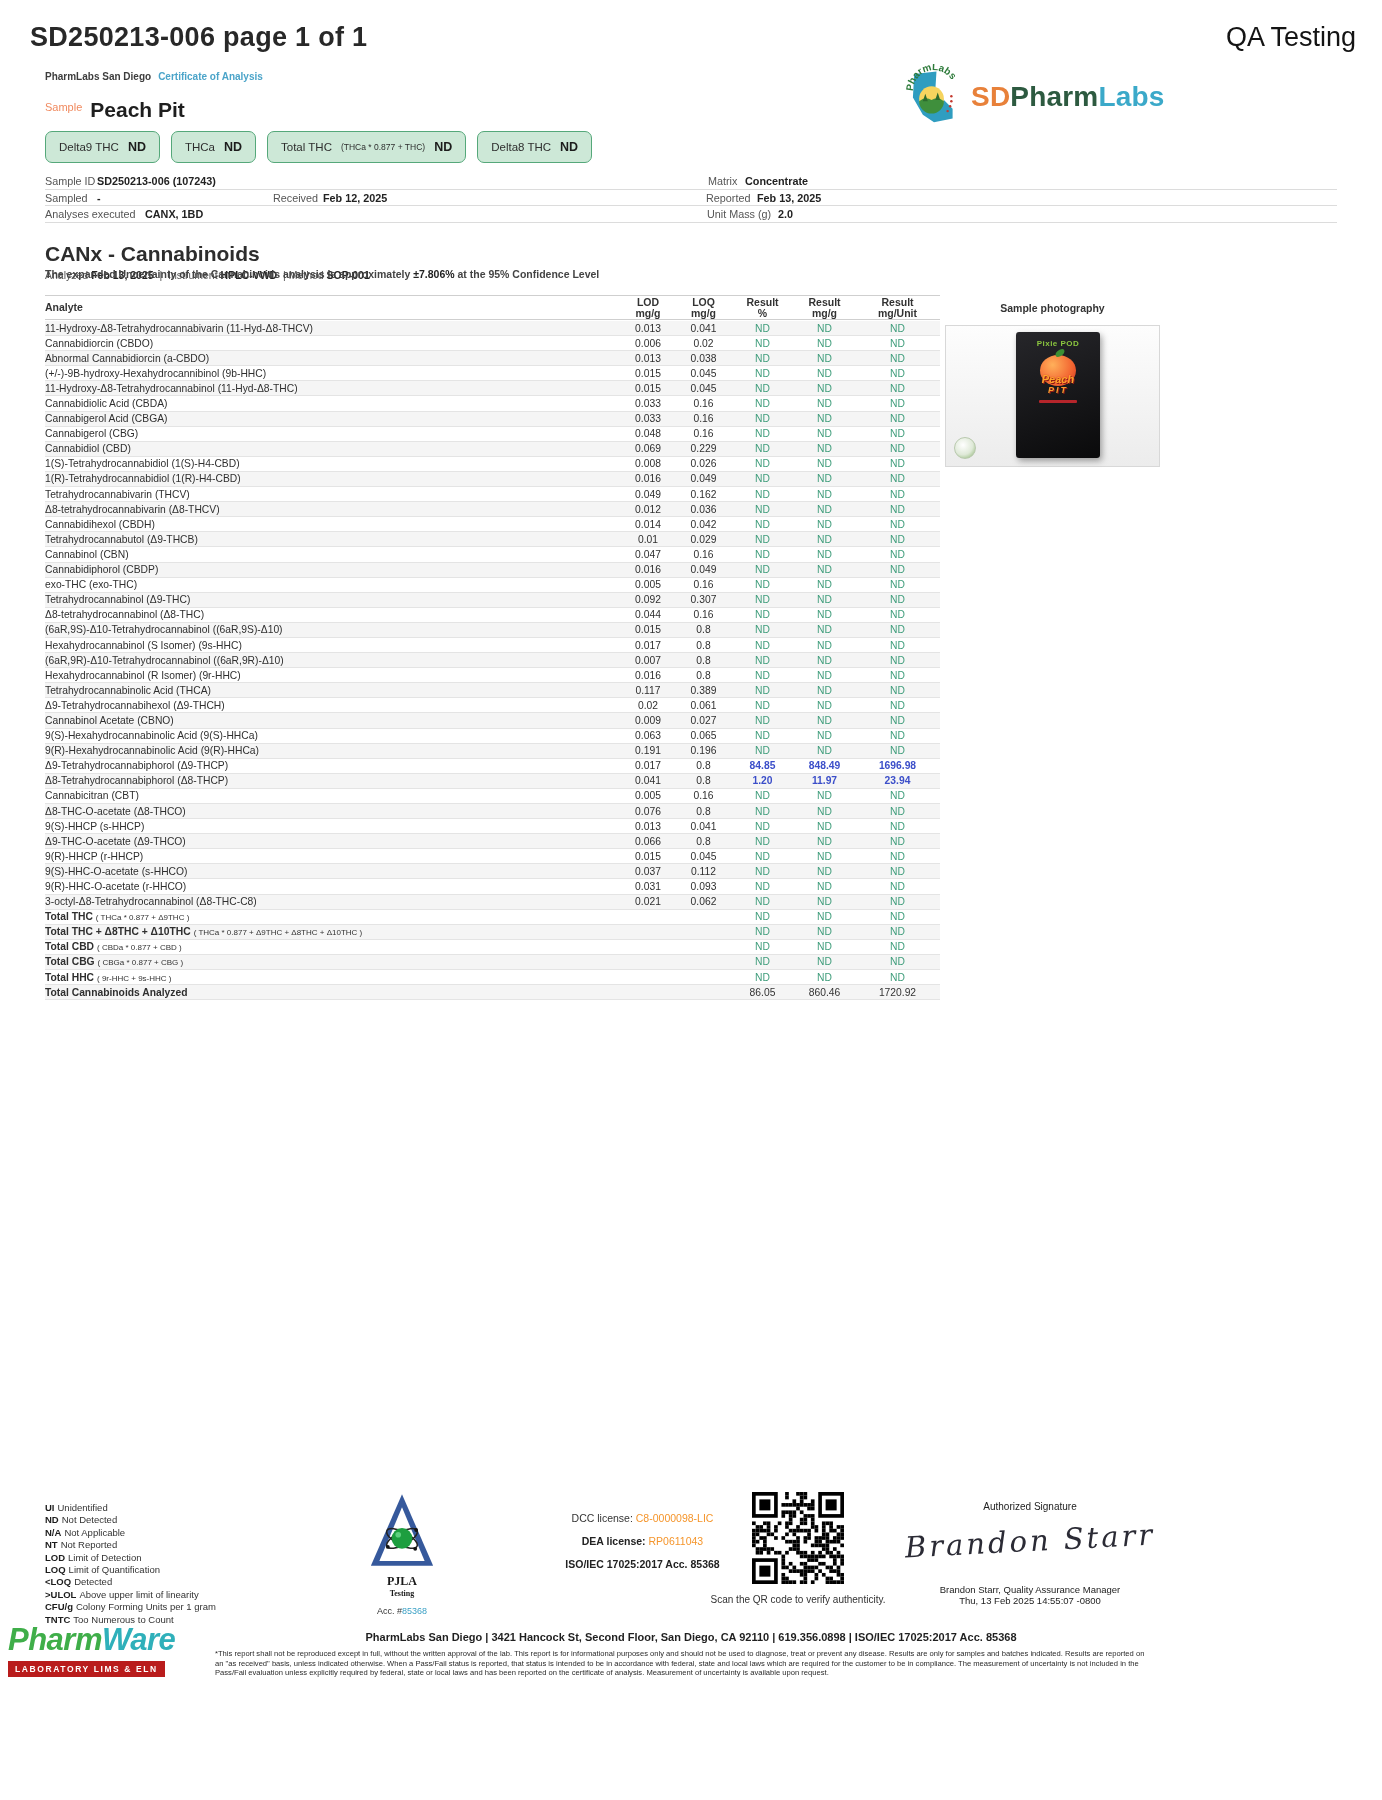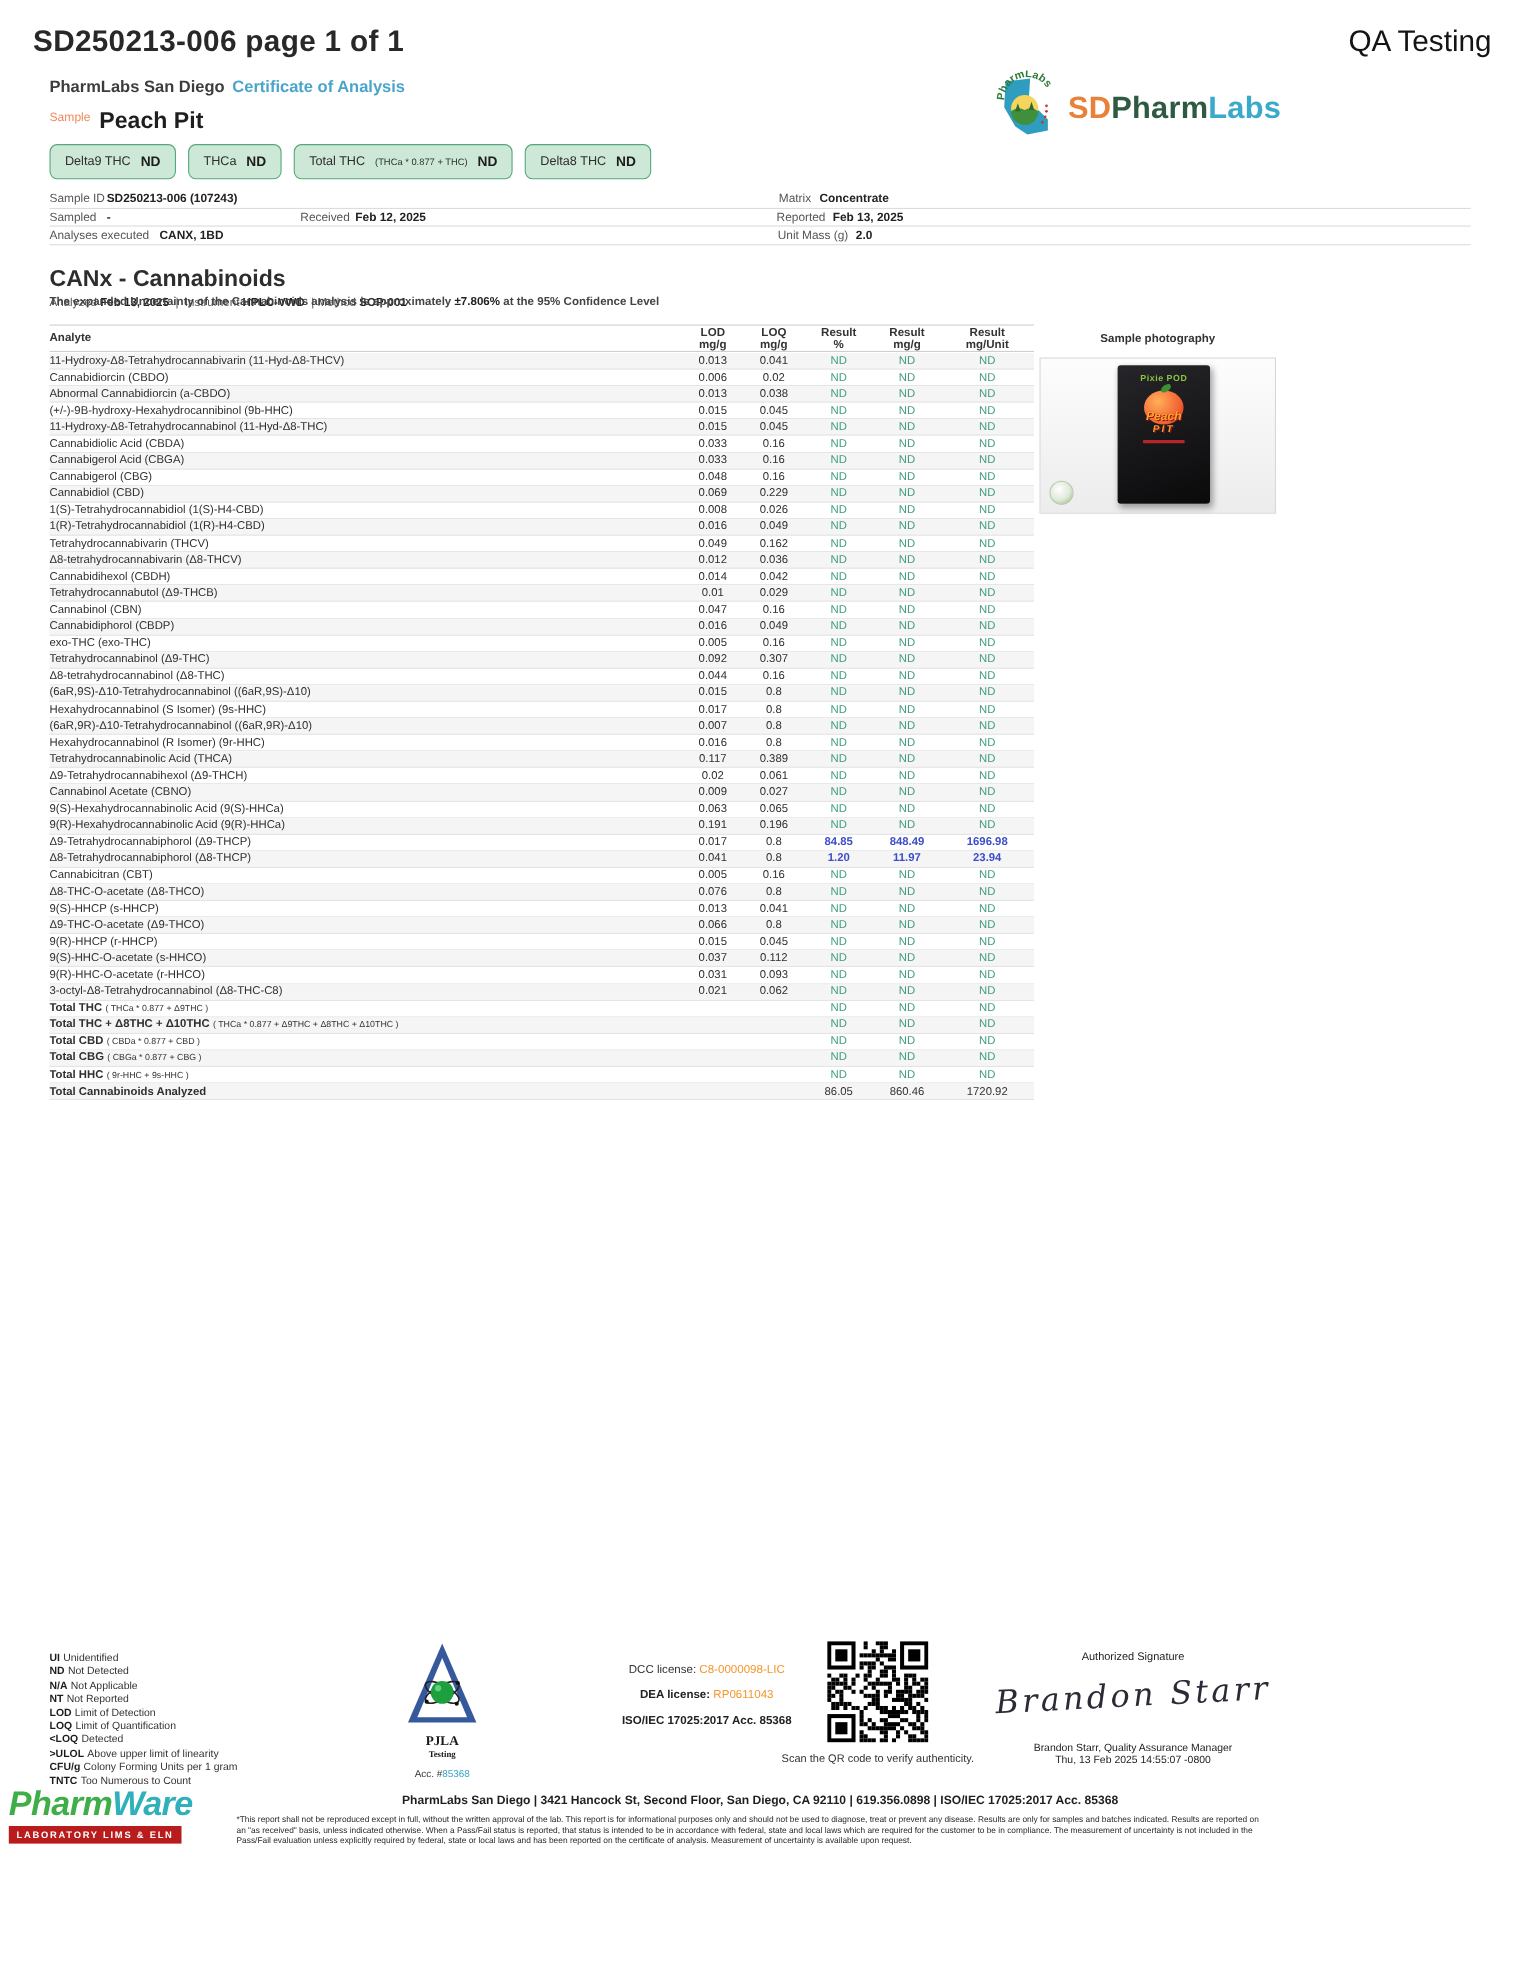--- a/index.html
+++ b/index.html
@@ -3,21 +3,21 @@
 <meta charset="utf-8">
 <style>
   * { margin:0; padding:0; box-sizing:border-box; }
   body { background:#888; font-family:"Liberation Sans", sans-serif; }
   .page { position:relative; width:1382px; height:1800px; background:#fff; margin:0 auto; overflow:hidden; }
 
   
   .hdr-title { position:absolute; left:30px; top:22px; font-size:27px; font-weight:700; color:#282828; letter-spacing:.3px; }
   .hdr-right { position:absolute; right:26px; top:22px; font-size:27px; font-weight:400; color:#141414; }
 
-  .lab-line { position:absolute; left:45px; top:71px; font-size:15px; font-weight:700; color:#3d3d3d; }
+  .lab-line { position:absolute; left:45px; top:71px; font-size:10px; font-weight:700; color:#3d3d3d; }
   .lab-line .coa { color:#4ba4c9; margin-left:7px; font-weight:600; }
 
   .logo { position:absolute; left:903px; top:64px; display:flex; align-items:center; }
   .logo-word { font-size:28px; font-weight:700; letter-spacing:.2px; }
   .logo-word .sd { color:#e8813a; } .logo-word .ph { color:#2d5a40; } .logo-word .lb { color:#3ba9c9; }
 
   .sample-line { position:absolute; left:45px; top:98px; }
   .sample-lbl { font-size:11px; color:#f08a5f; vertical-align:6px; }
   .sample-name { font-size:21px; font-weight:700; color:#1e1e1e; margin-left:8px; }
 

